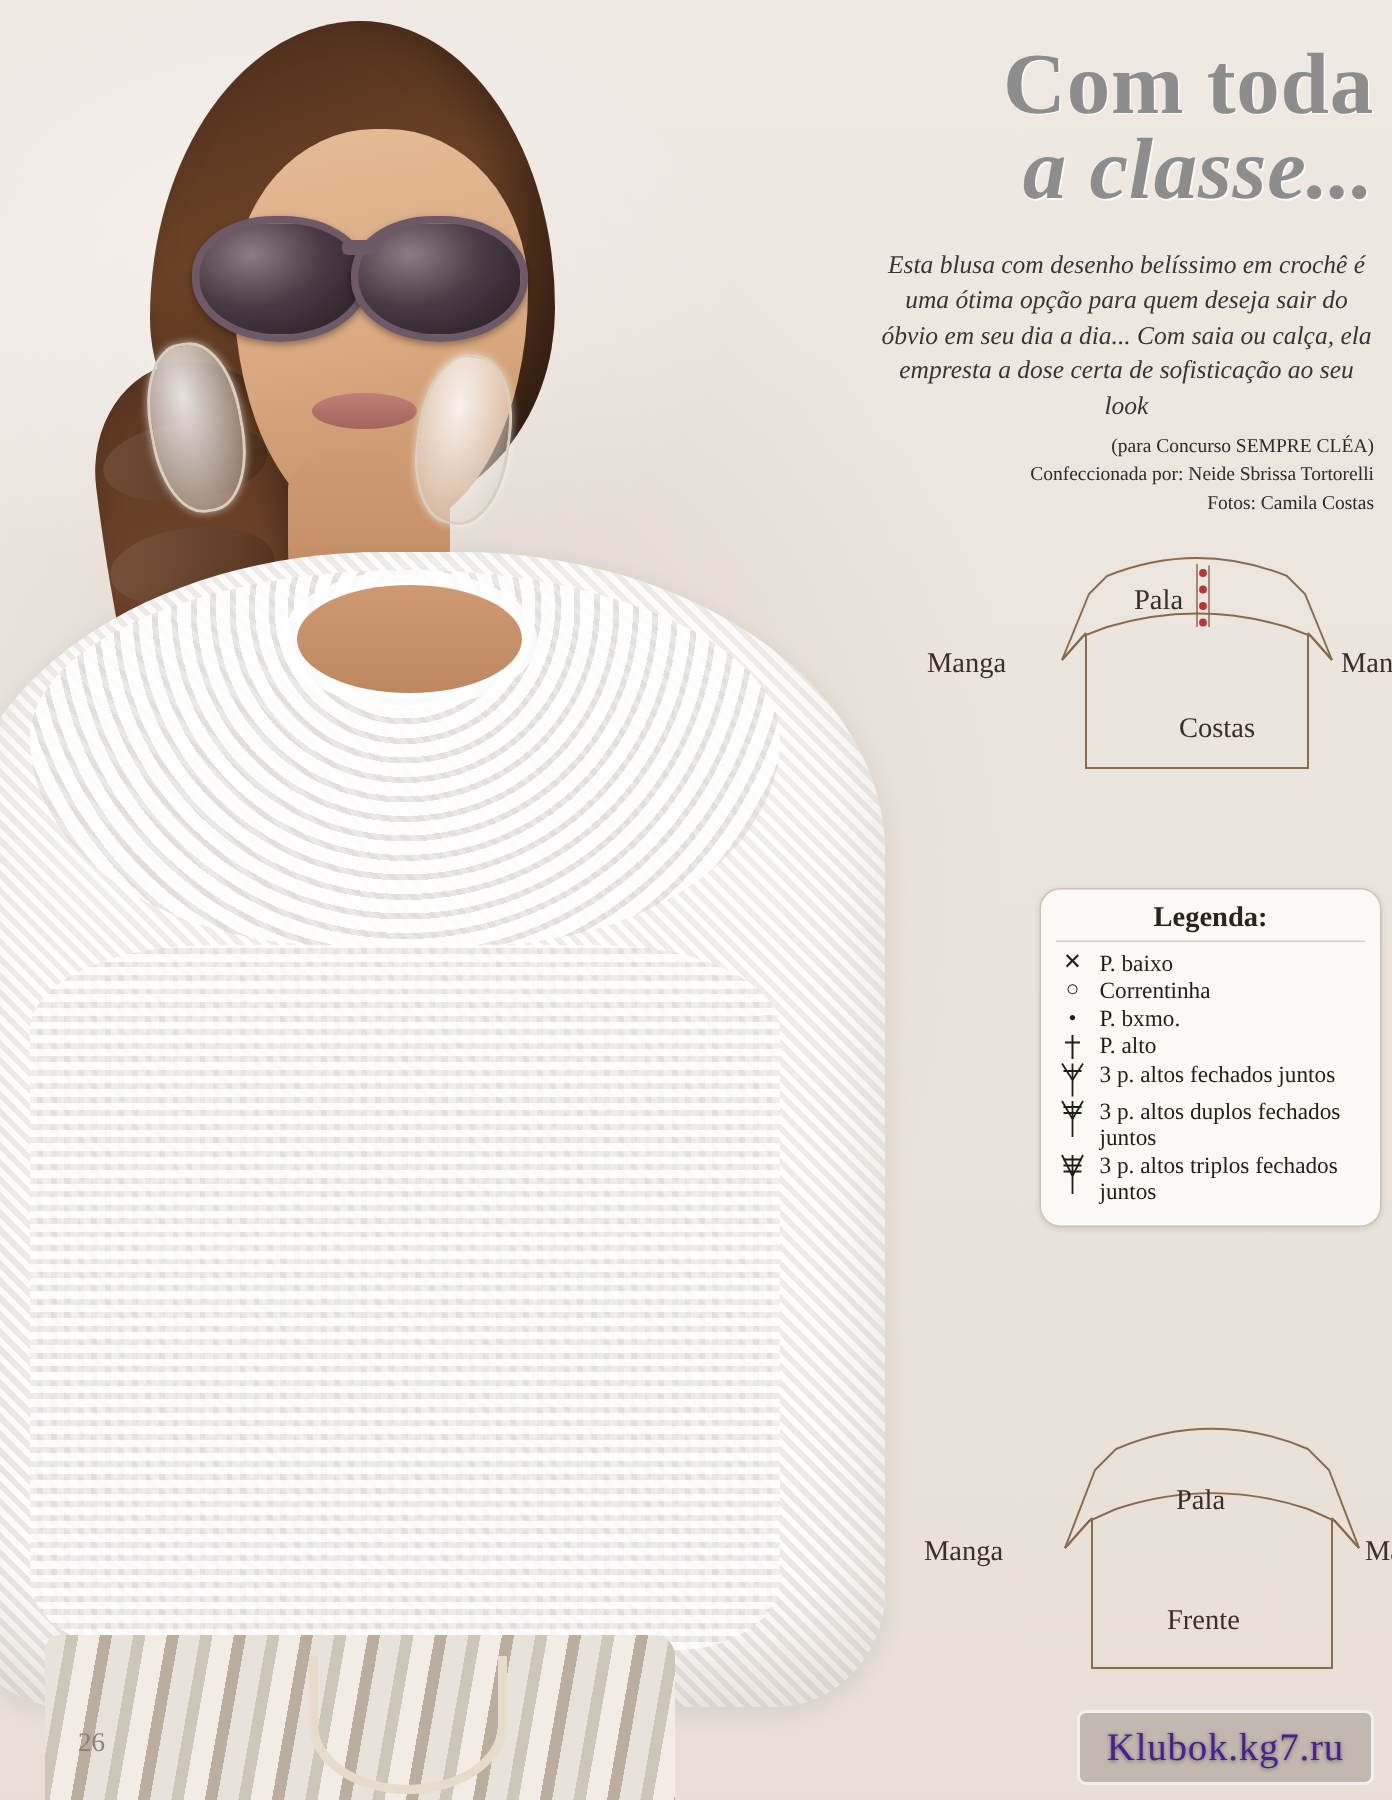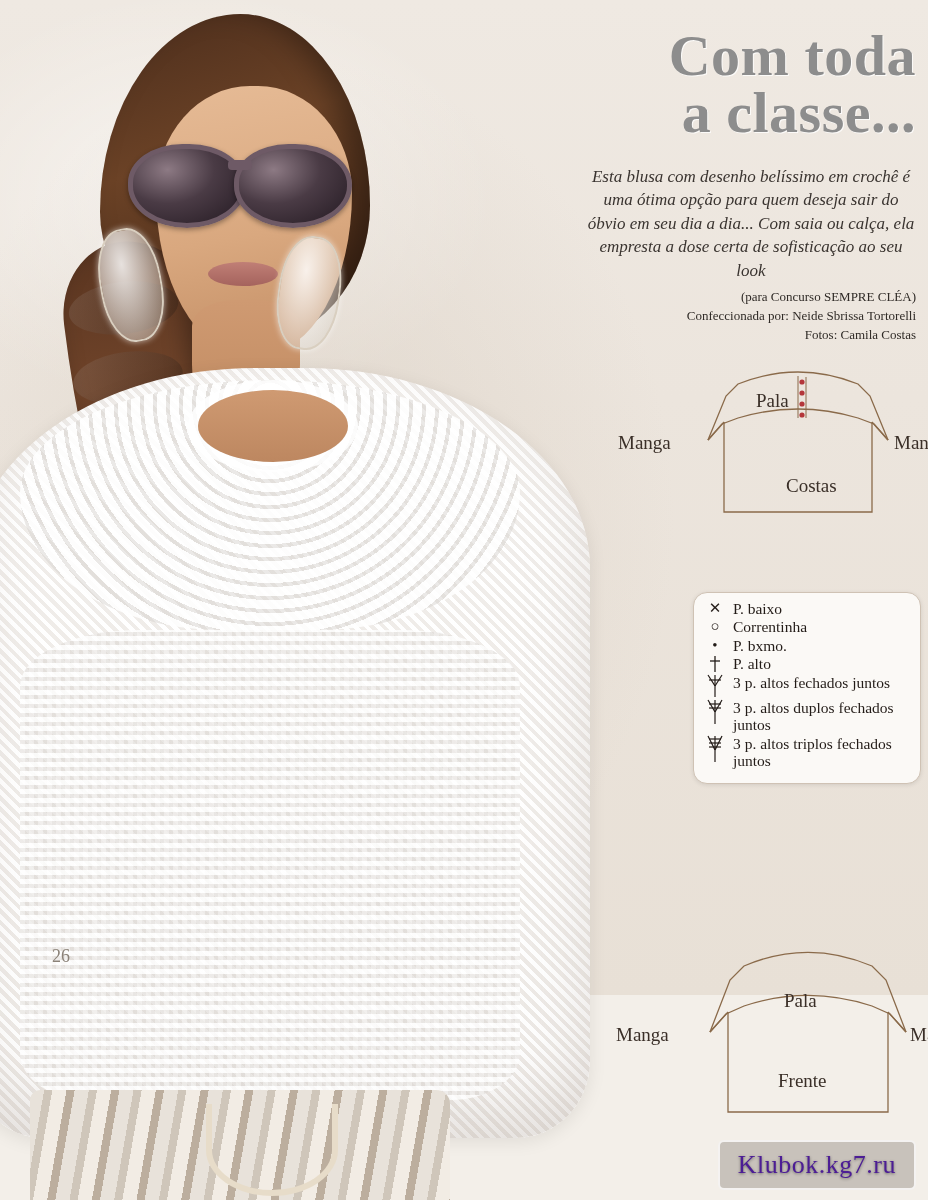--- a/index.html
+++ b/index.html
@@ -18,21 +18,21 @@
     width: 928px;
     height: 1200px;
     background: #f3efe9;
     overflow: hidden;
   }
 
   
   .photo {
     position: absolute;
     left: 0; top: 0;
-    width: 928px; height: 995px;
+    width: 928px; height: 1200px;
     background:
       radial-gradient(ellipse 420px 300px at 200px 200px, rgba(255,255,255,0.55), rgba(255,255,255,0) 70%),
       linear-gradient(180deg, #efe9e2 0%, #ece5dd 40%, #e8e0d6 100%);
   }
   
   .backdrop-shade {
     position: absolute;
     left: 0; top: 0; width: 700px; height: 1200px;
     background: radial-gradient(ellipse 520px 640px at 300px 520px, rgba(214,203,190,0.55), rgba(214,203,190,0) 72%);
   }
@@ -214,21 +214,21 @@
     width: 390px;
     text-align: right;
     font-family: "Liberation Serif", serif;
     font-weight: bold;
     font-size: 58px;
     line-height: 0.98;
     color: #8d8d8d;
     letter-spacing: 0.5px;
     text-shadow: 1px 1px 0 rgba(255,255,255,0.8);
   }
-  .title .line2 { display: block; }
+  .title .line2 { display: block; font-style: italic; }
   .intro {
     position: absolute;
     left: 78px; top: 165px;
     width: 330px;
     text-align: center;
     font-family: "Liberation Serif", serif;
     font-style: italic;
     font-size: 17px;
     line-height: 1.38;
     color: #3a3430;
@@ -402,20 +402,21 @@
           <circle cx="124" cy="53" r="2.6"></circle>
         </g>
       </svg>
       <div class="sch-label" style="left:78px; top:28px;">Pala</div>
       <div class="sch-label" style="left:-60px; top:70px;">Manga</div>
       <div class="sch-label" style="left:216px; top:70px;">Manga</div>
       <div class="sch-label" style="left:88px; top:113px;margin-left:20px;">Costas</div>
     </div>
 
     <div class="legend">
+      <div class="legend-title">Legenda:</div>
 
       <div class="legend-item">
         <span class="legend-sym">✕</span>
         <span class="legend-text">P. baixo</span>
       </div>
 
       <div class="legend-item">
         <span class="legend-sym">○</span>
         <span class="legend-text">Correntinha</span>
       </div>

